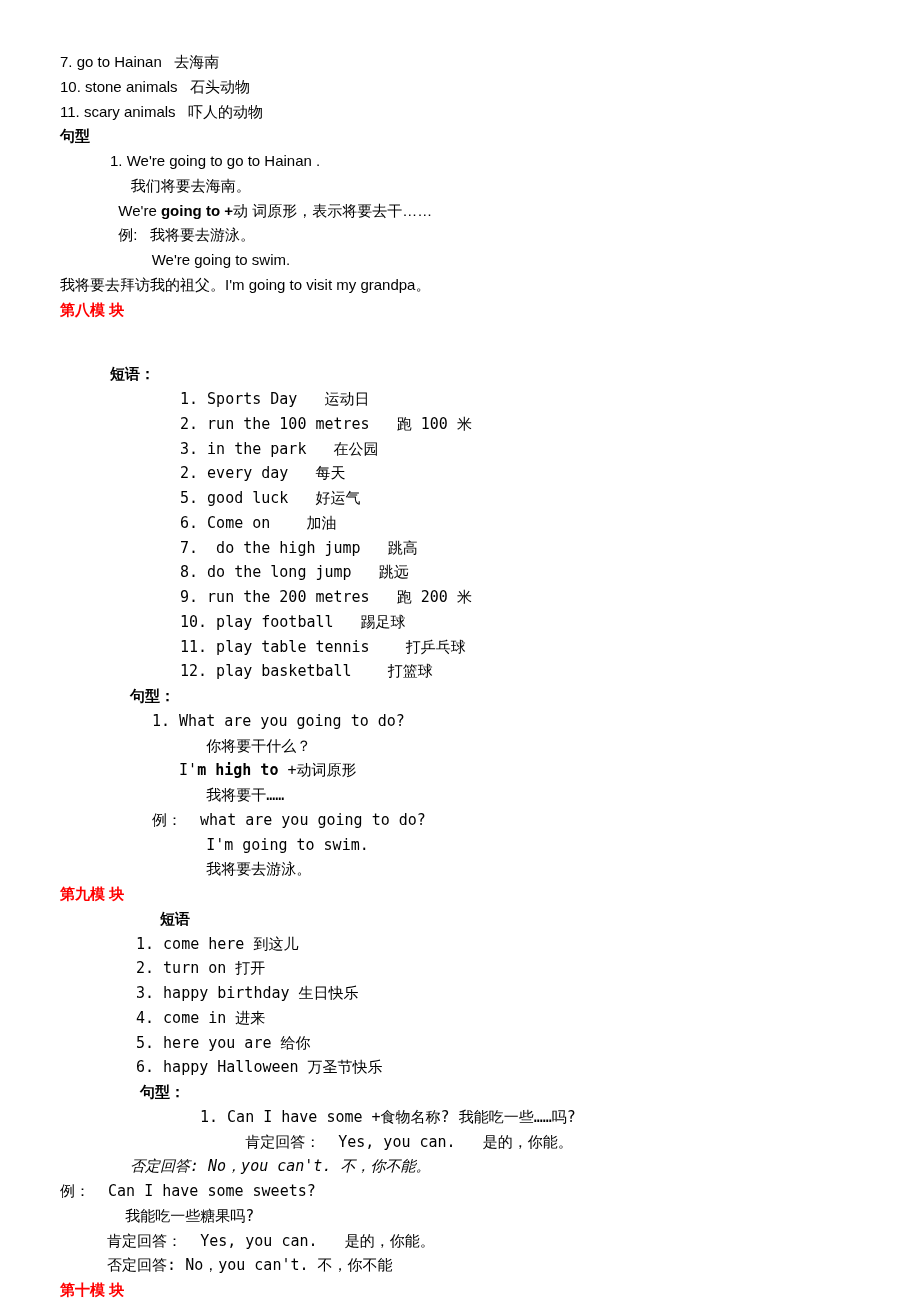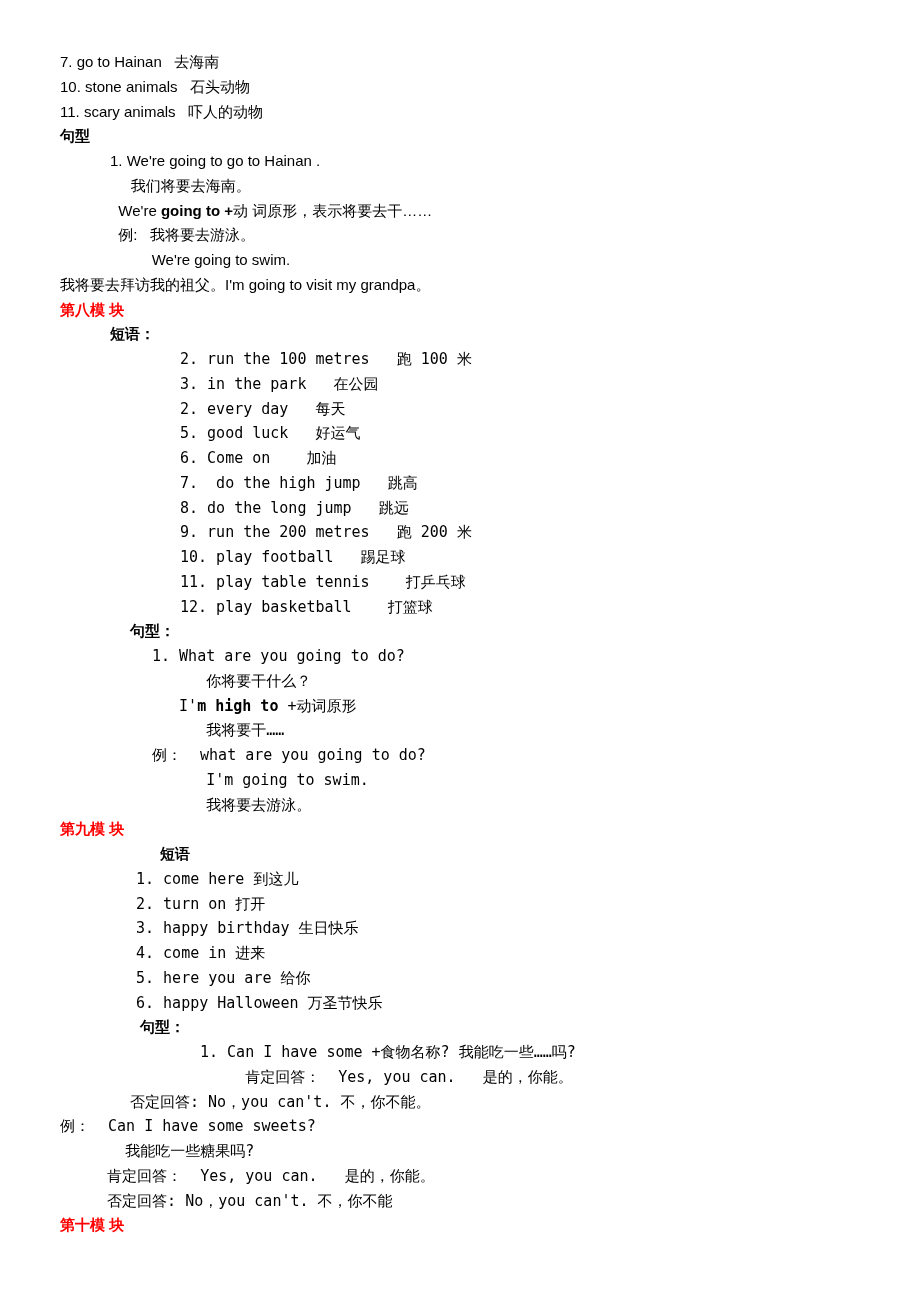--- a/index.html
+++ b/index.html
@@ -34,22 +34,23 @@
   <div class="p arial">1. We're going to go to Hainan .</div>
   <div class="p">     我们将要去海南。</div>
   <div class="p arial">  We're<span class="bold"> going to +</span>动 词原形，表示将要去干……</div>
   <div class="p">  例:   我将要去游泳。</div>
   <div class="p arial">          We're going to swim.</div>
 </div>
 
 <div class="p arial">我将要去拜访我的祖父。I'm going to visit my grandpa。</div>
 
 <div class="p bold red">第八模 块</div>
-<div class="p bold" style="margin-left:50px;">短语：</div>
+<div class="p bold" style="margin-left:50px;margin-top:40px;">短语：</div>
 <div style="margin-left:120px;">
+  <div class="p mono">1. Sports Day   运动日</div>
   <div class="p mono">2. run the 100 metres   跑 100 米</div>
   <div class="p mono">3. in the park   在公园</div>
   <div class="p mono">2. every day   每天</div>
   <div class="p mono">5. good luck   好运气</div>
   <div class="p mono">6. Come on    加油</div>
   <div class="p mono">7.  do the high jump   跳高</div>
   <div class="p mono">8. do the long jump   跳远</div>
   <div class="p mono">9. run the 200 metres   跑 200 米</div>
   <div class="p mono">10. play football   踢足球</div>
   <div class="p mono">11. play table tennis    打乒乓球</div>
@@ -74,21 +75,21 @@
   <div class="p mono">3. happy birthday 生日快乐</div>
   <div class="p mono">4. come in 进来</div>
   <div class="p mono">5. here you are 给你</div>
   <div class="p mono">6. happy Halloween 万圣节快乐</div>
 </div>
 <div class="p bold" style="margin-left:80px;">句型：</div>
 <div style="margin-left:140px;">
   <div class="p mono">1. Can I have some +食物名称? 我能吃一些……吗?</div>
   <div class="p mono">     肯定回答：  Yes, you can.   是的，你能。</div>
 </div>
-<div class="p mono" style="margin-left:70px;">否定回答: No，you can't. 不，你不能。</div>
+<div class="p mono" style="margin-left:70px;font-style:italic;">否定回答: No，you can't. 不，你不能。</div>
 <div>
   <div class="p mono">例：  Can I have some sweets?</div>
   <div class="p mono" style="margin-left:20px;">     我能吃一些糖果吗?</div>
   <div class="p mono" style="margin-left:20px;">   肯定回答：  Yes, you can.   是的，你能。</div>
   <div class="p mono" style="margin-left:20px;">   否定回答: No，you can't. 不，你不能</div>
 </div>
 
 <div class="p bold red">第十模 块</div>
 
 </body></html>

